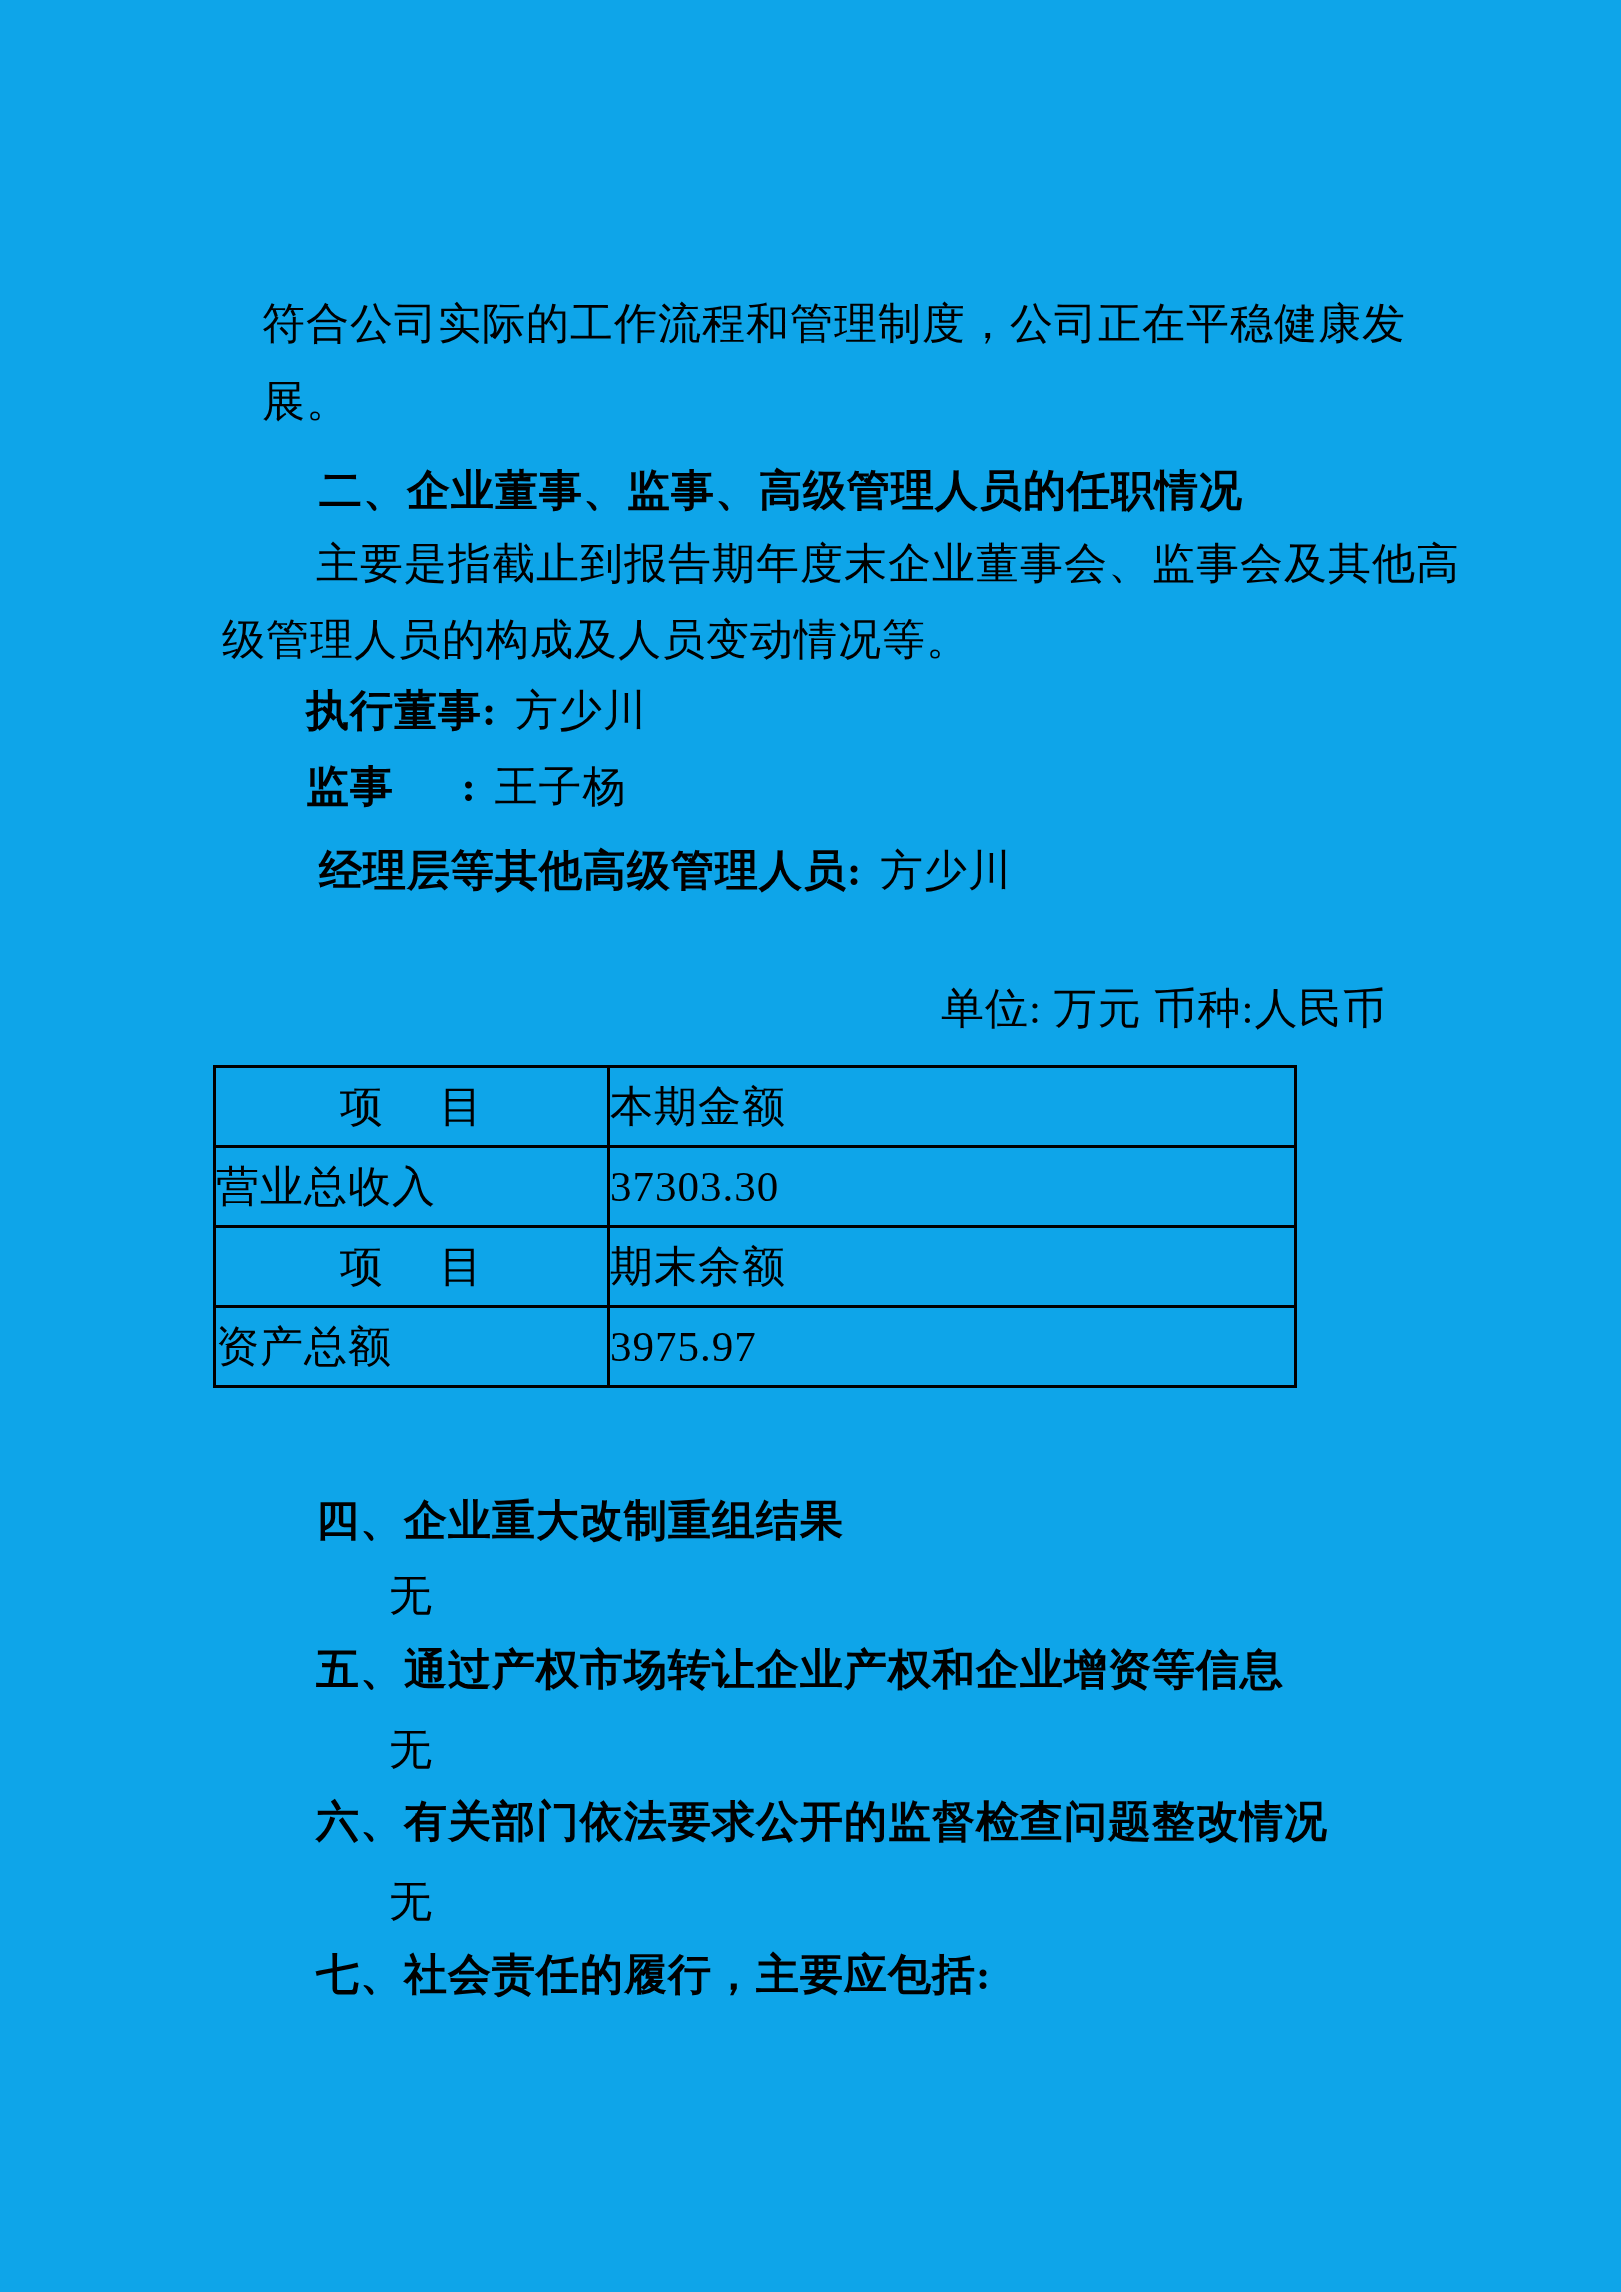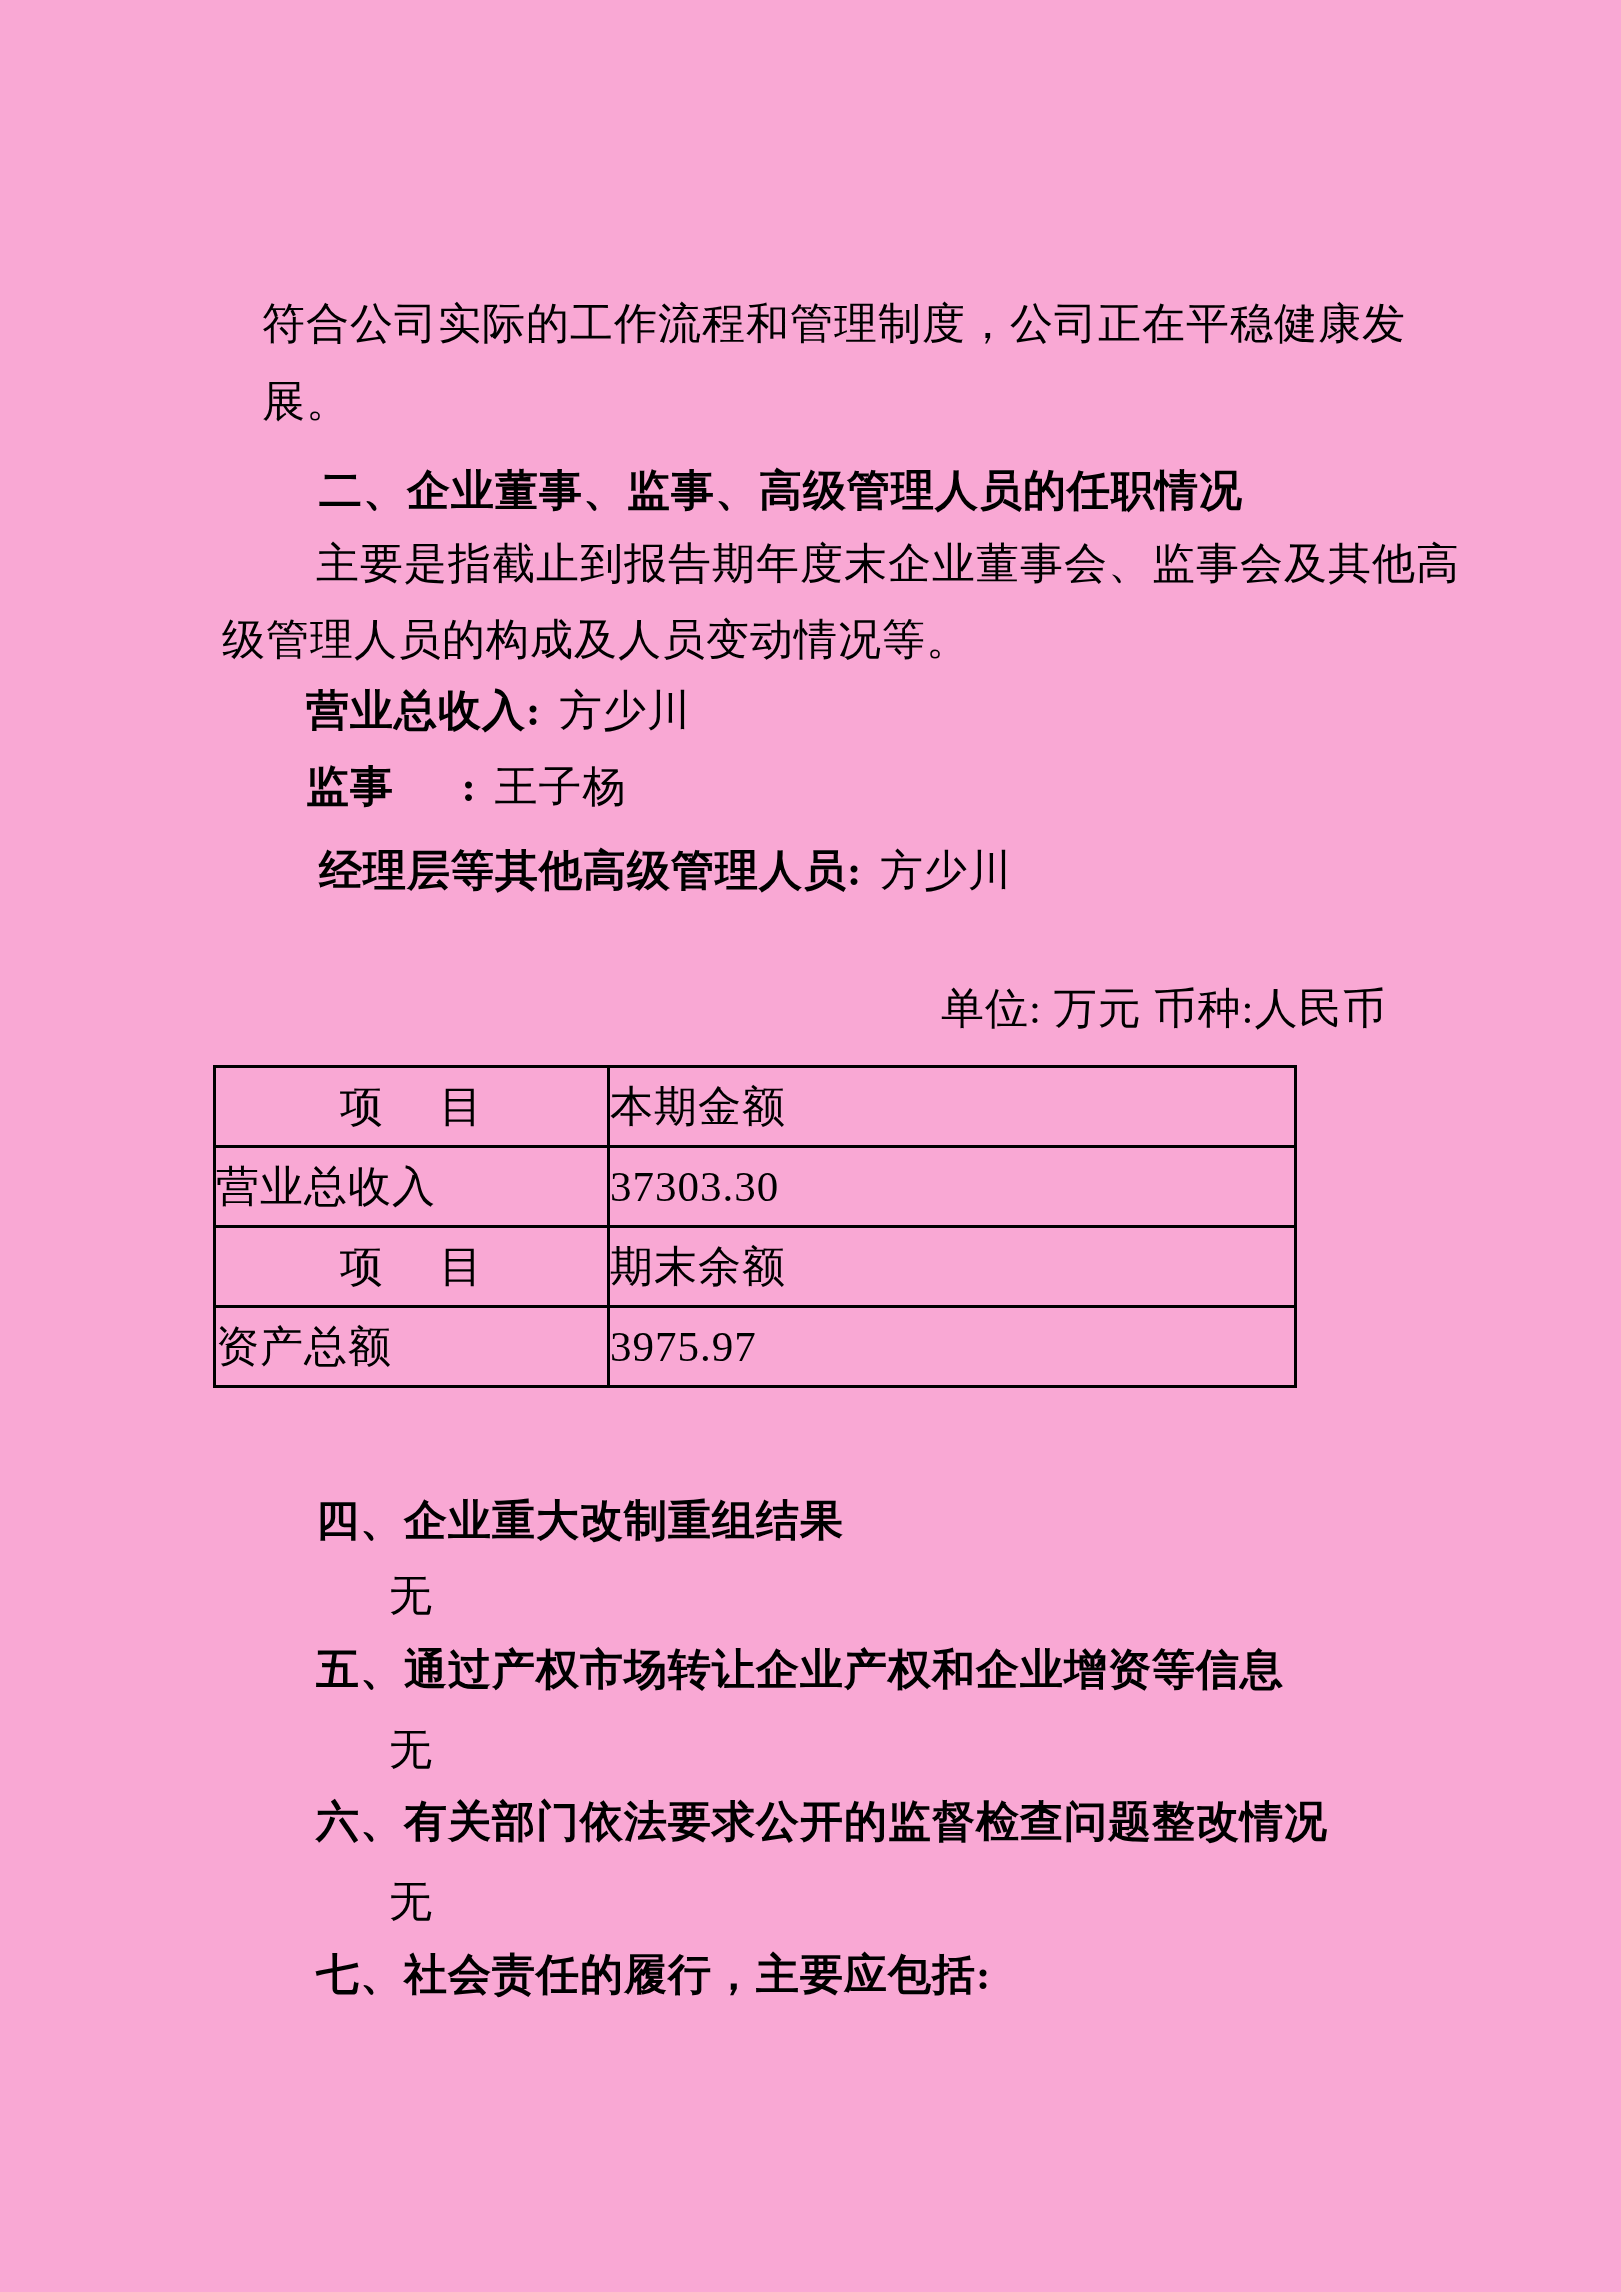--- a/index.html
+++ b/index.html
@@ -1,19 +1,19 @@
 <!DOCTYPE html>
 <html><head>
 <meta charset="utf-8">
 <style>
   html,body{margin:0;padding:0;background:#ffffff;}
   #page{
     position:relative;
     width:1621px;height:2293px;
-    background:#f9a8d4;
+    background:#0ea5e9;
     font-family:"Liberation Serif","DejaVu Serif",serif;
     color:#000000;
     overflow:hidden;
   }
   .line{
     position:absolute;
     font-size:43px;
     line-height:1;
     letter-spacing:1px;
     white-space:pre;
@@ -65,21 +65,21 @@
 
 <div id="page">
 
   <div class="line l-intro1">符合公司实际的工作流程和管理制度，公司正在平稳健康发</div>
   <div class="line l-intro2">展。</div>
 
   <div class="line l-h2 bold">二、企业董事、监事、高级管理人员的任职情况</div>
   <div class="line l-body1">主要是指截止到报告期年度末企业董事会、监事会及其他高</div>
   <div class="line l-body2">级管理人员的构成及人员变动情况等。</div>
 
-  <div class="line l-exec"><span class="bold">营业总收入:</span><span class="value-gap">方少川</span></div>
+  <div class="line l-exec"><span class="bold">执行董事:</span><span class="value-gap">方少川</span></div>
 
   <div class="line l-sup"><span class="bold">监事　  :</span><span class="value-gap">王子杨</span></div>
 
   <div class="line l-mgr"><span class="bold">经理层等其他高级管理人员:</span><span class="value-gap">方少川</span></div>
 
   <div class="line l-unit">单位: 万元 币种:人民币</div>
 
   <table class="fin">
     <tbody>
       <tr>

